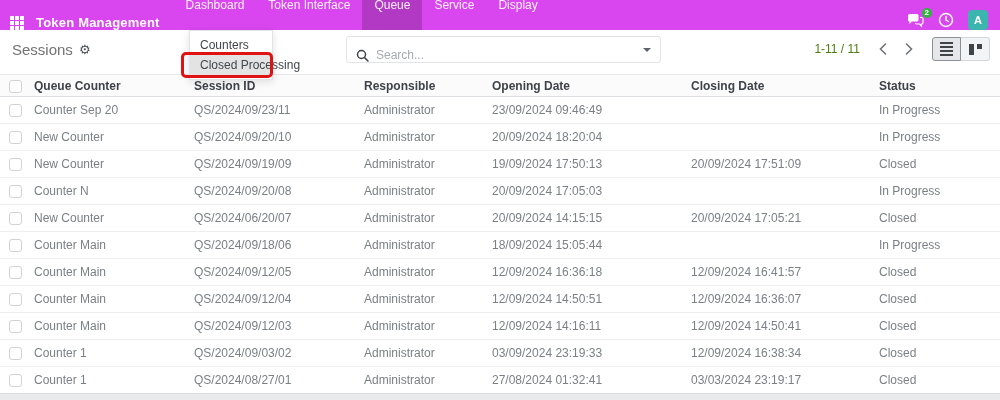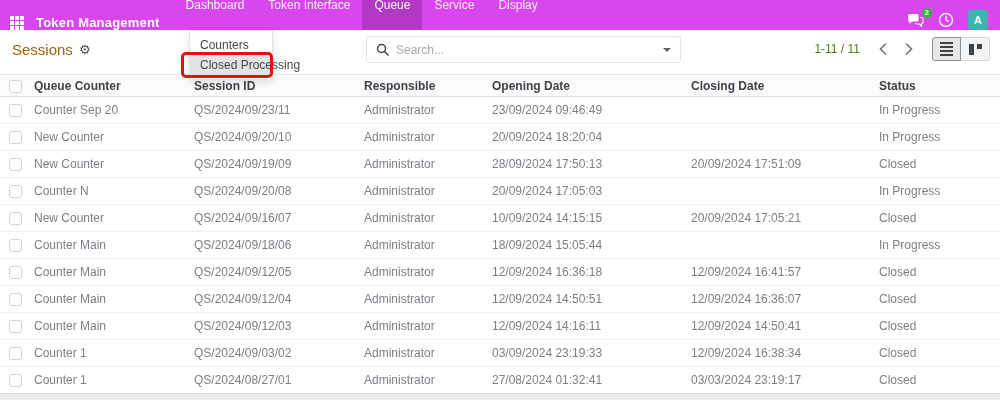--- a/index.html
+++ b/index.html
@@ -16,23 +16,23 @@
   .nav-item { display:flex; align-items:center; padding:18px 12px; font-size:12px; color:rgba(255,255,255,.92); cursor:pointer; }
   .nav-item.active { background:rgba(0,0,0,.18); }
   .top-right { margin-left:auto; display:flex; align-items:center; gap:14px; padding-right:12px; }
   .icon-btn { position:relative; display:flex; align-items:center; cursor:pointer; }
   .badge { position:absolute; top:-5px; right:-8px; background:#2fb43c; color:#fff; font-size:8px; font-weight:700; line-height:10px; padding:0 3px; border-radius:6px; }
   .avatar { width:20px; height:20px; border-radius:4px; background:#3cb5ae; color:#fff; font-size:11px; font-weight:700; display:flex; align-items:center; justify-content:center; cursor:pointer; }
 
   
   .control-panel { position:relative; height:38px; display:flex; align-items:center; background:#fff; }
   .cp-title { display:flex; align-items:center; gap:6px; padding-left:12px; }
-  .cp-title .title { font-size:15px; color:#a16207; }
+  .cp-title .title { font-size:15px; color:#737373; }
   .gear { font-family:"DejaVu Sans",sans-serif; font-size:13px; color:#4b5056; cursor:pointer; line-height:1; }
-  .search-box { position:absolute; left:366px; top:6px; width:315px; height:27px; border:1px solid #e1e3e6; border-radius:3px; display:flex; align-items:center; background:#fff; }
+  .search-box { position:absolute; left:346px; top:6px; width:315px; height:27px; border:1px solid #e1e3e6; border-radius:3px; display:flex; align-items:flex-end; background:#fff; }
   .search-box svg { margin:0 7px 0 9px; }
   .search-input { border:none; outline:none; flex:1; font-size:12px; color:#41464c; font-family:"Liberation Sans",sans-serif; }
   .search-input::placeholder { color:#a7abb1; }
   .search-caret { width:26px; height:100%; display:flex; align-items:center; justify-content:center; cursor:pointer; }
   .caret-down { width:0; height:0; border-left:4px solid transparent; border-right:4px solid transparent; border-top:4px solid #5f646a; }
   .cp-right { margin-left:auto; display:flex; align-items:center; padding-right:10px; gap:4px; }
   .pager-range { font-size:12px; color:#4d7c0f; margin-right:8px; }
   .pager-btn { width:22px; height:22px; background:none; border:none; display:flex; align-items:center; justify-content:center; cursor:pointer; }
   .view-switcher { display:flex; margin-left:8px; }
   .vs-btn { width:29px; height:24px; display:flex; align-items:center; justify-content:center; cursor:pointer; background:#f3f4f5; border:1px solid #d4d6d9; }
@@ -201,41 +201,41 @@
     <td>20/09/2024 18:20:04</td>
     <td></td>
     <td>In Progress</td>
   </tr>
 
   <tr>
     <td class="c-check"><span class="checkbox"></span></td>
     <td>New Counter</td>
     <td>QS/2024/09/19/09</td>
     <td>Administrator</td>
-    <td>28/09/2024 17:50:13</td>
+    <td>19/09/2024 17:50:13</td>
     <td>20/09/2024 17:51:09</td>
     <td>Closed</td>
   </tr>
 
   <tr>
     <td class="c-check"><span class="checkbox"></span></td>
     <td>Counter N</td>
     <td>QS/2024/09/20/08</td>
     <td>Administrator</td>
     <td>20/09/2024 17:05:03</td>
     <td></td>
     <td>In Progress</td>
   </tr>
 
   <tr>
     <td class="c-check"><span class="checkbox"></span></td>
     <td>New Counter</td>
-    <td>QS/2024/09/16/07</td>
-    <td>Administrator</td>
-    <td>10/09/2024 14:15:15</td>
+    <td>QS/2024/06/20/07</td>
+    <td>Administrator</td>
+    <td>20/09/2024 14:15:15</td>
     <td>20/09/2024 17:05:21</td>
     <td>Closed</td>
   </tr>
 
   <tr>
     <td class="c-check"><span class="checkbox"></span></td>
     <td>Counter Main</td>
     <td>QS/2024/09/18/06</td>
     <td>Administrator</td>
     <td>18/09/2024 15:05:44</td>

